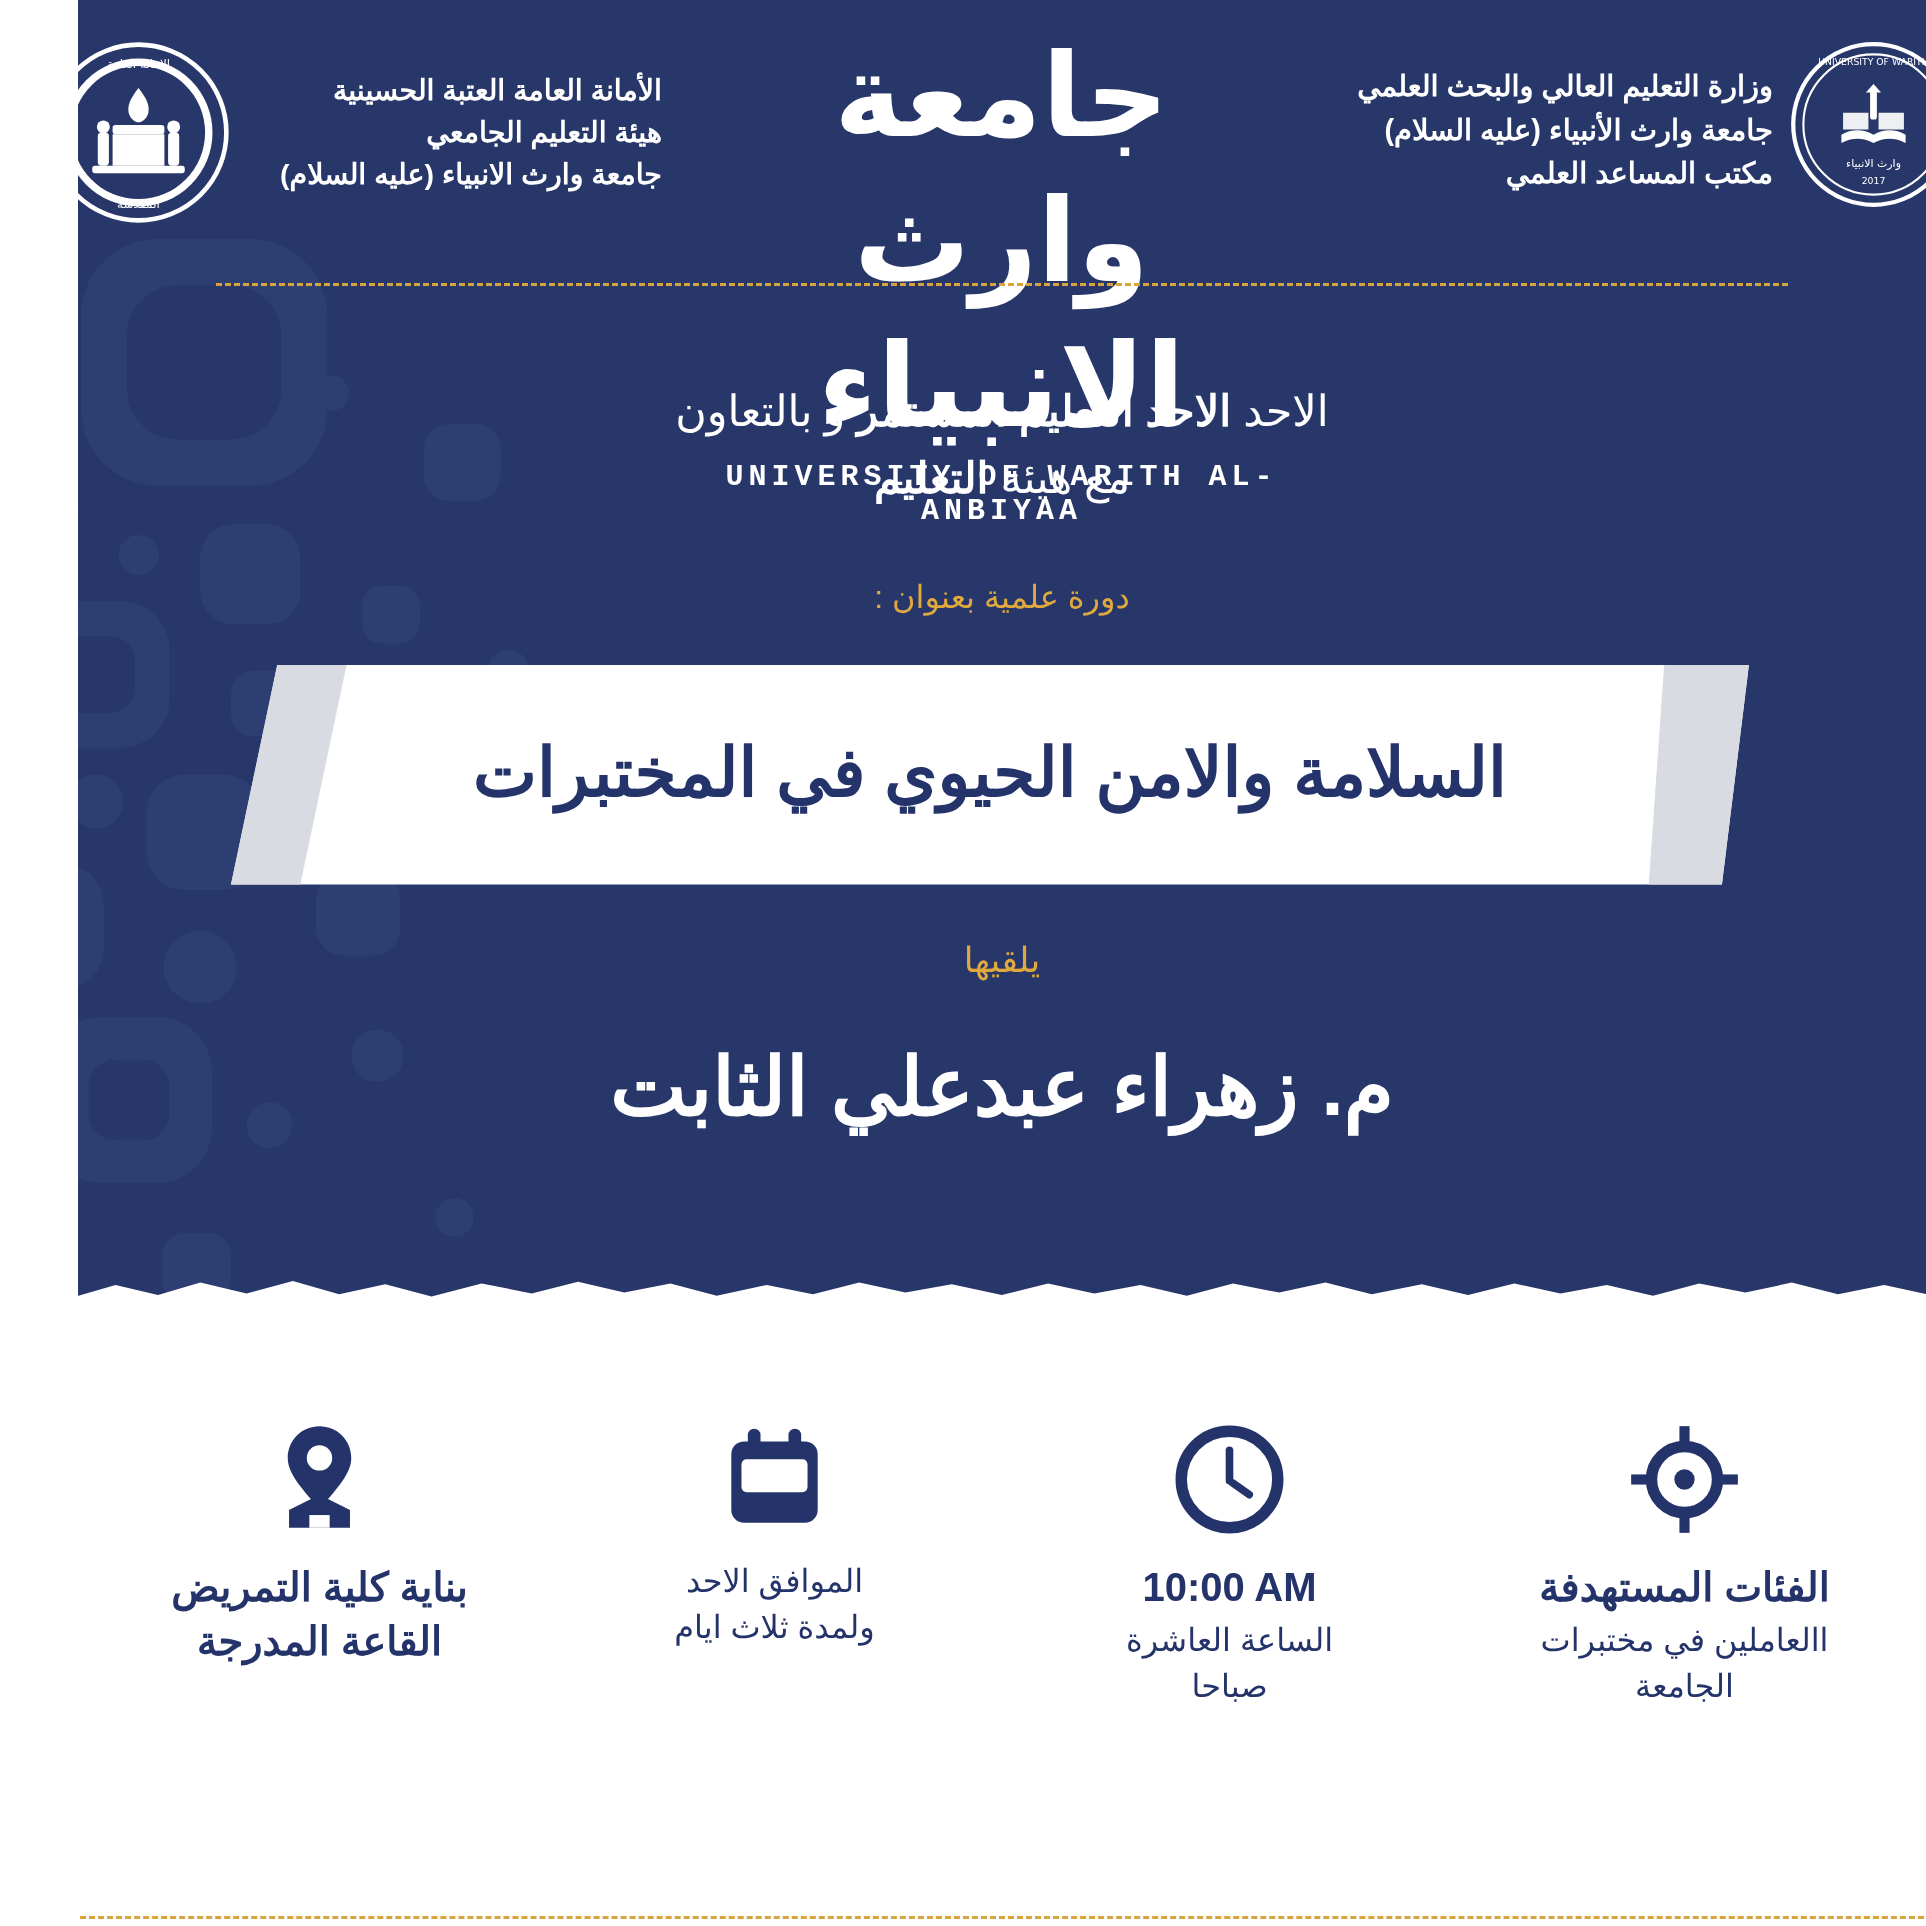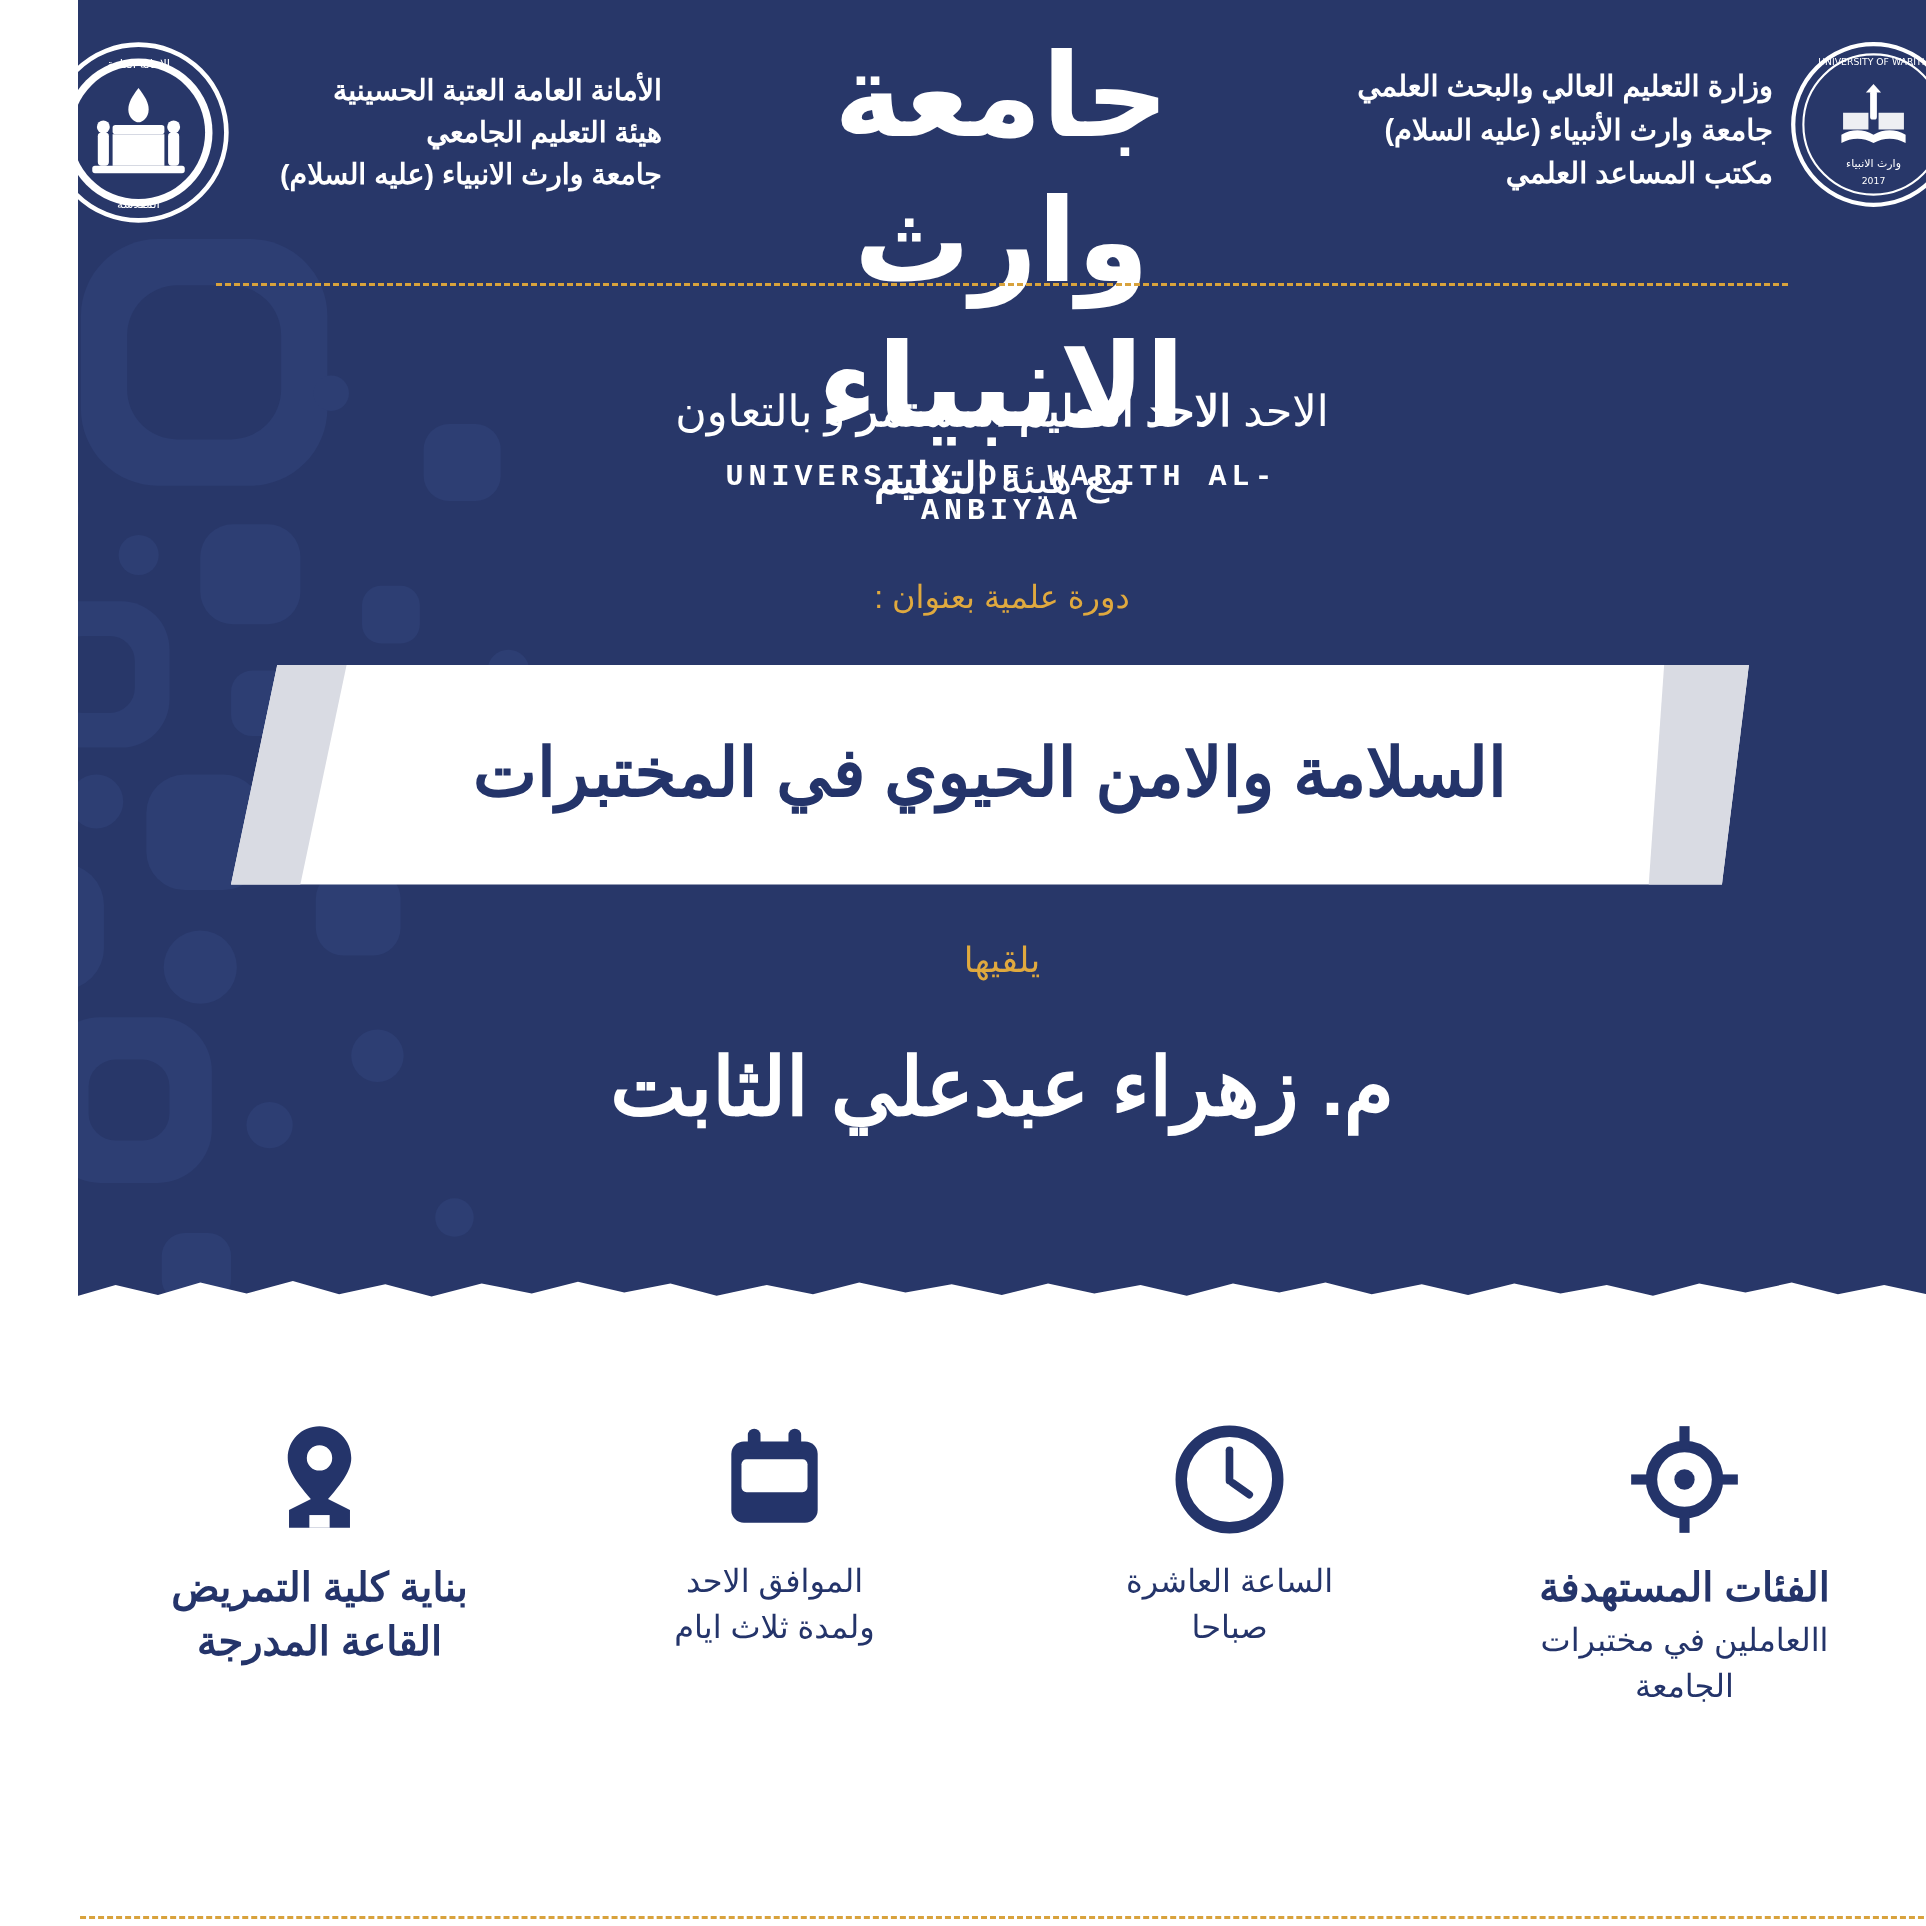--- a/index.html
+++ b/index.html
@@ -386,20 +386,21 @@
     </div>
 
     <div class="info-col">
       <div class="info-icon">
         <svg width="127" height="127" viewBox="0 0 100 100">
           <circle cx="50" cy="50" r="38" fill="none" stroke="#24346a" stroke-width="9"></circle>
           <rect x="47" y="24" width="6" height="30" rx="3" fill="#24346a"></rect>
           <rect x="50" y="48" width="22" height="6" rx="3" fill="#24346a" transform="rotate(35 50 51)"></rect>
         </svg>
       </div>
+      <div class="info-main ltr">10:00 AM</div>
       <div class="info-sub">
         <div>الساعة العاشرة</div>
         <div>صباحا</div>
       </div>
     </div>
 
     <div class="info-col">
       <div class="info-icon">
         <svg width="127" height="127" viewBox="0 0 100 100">
           <circle cx="50" cy="50" r="26" fill="none" stroke="#24346a" stroke-width="9"></circle>

